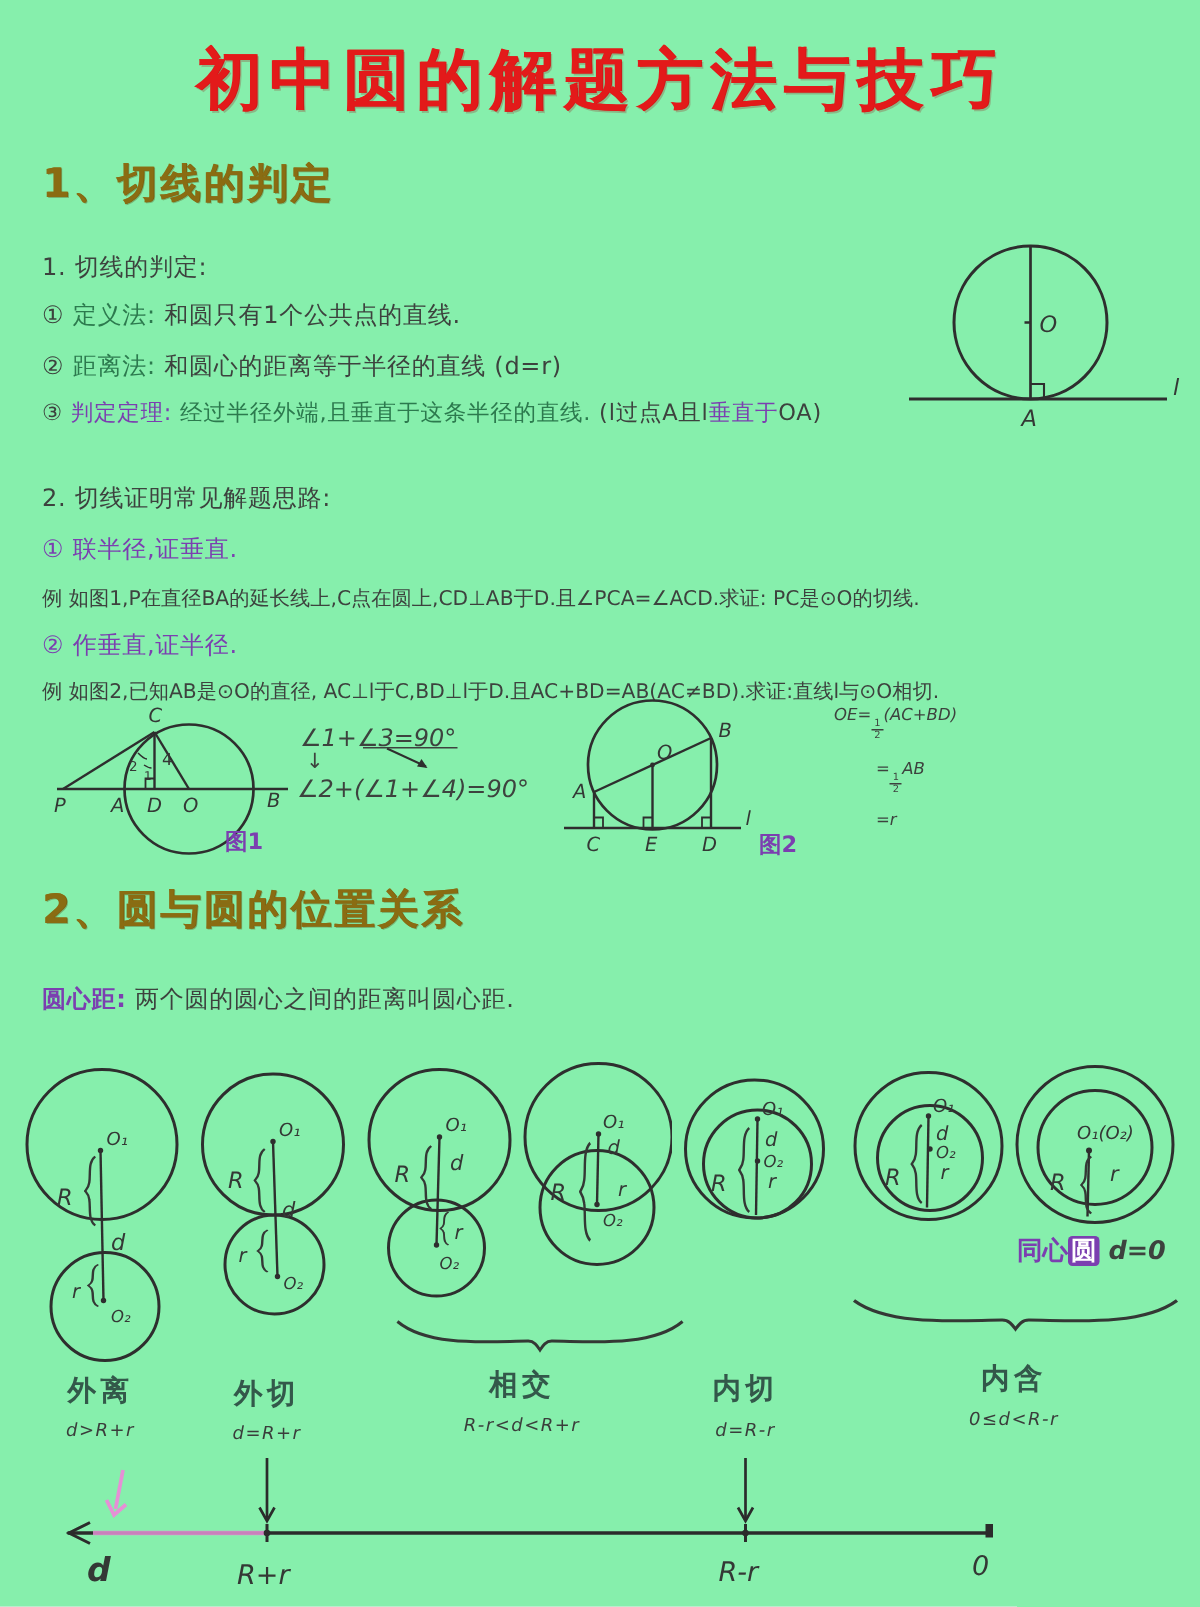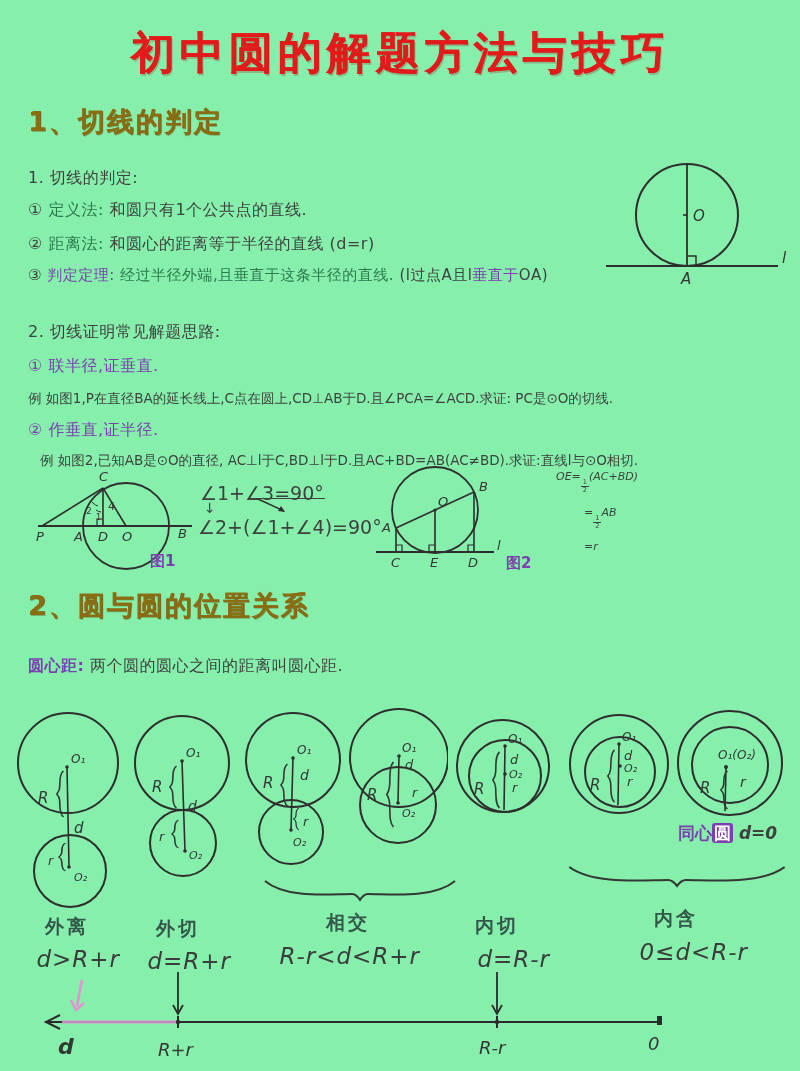--- a/index.html
+++ b/index.html
@@ -10,26 +10,26 @@
          letter-spacing:5px;text-shadow:1.5px 1.5px 0 rgba(150,20,20,.25), .6px 0 0 #e31a1a;}
   .h2{font-size:27px;font-weight:bold;color:#8a6c12;letter-spacing:2px;
       text-shadow:1px 1px 0 rgba(90,70,10,.35), .5px 0 0 #8a6c12;}
   .hand{font-size:16px;letter-spacing:.5px;white-space:nowrap;}
   .small{font-size:13.5px;letter-spacing:0;}
   .green{color:#2c7a4e;}
   .purple{color:#7b3fb0;}
   .ink{color:#3d423e;}
   .math{font-style:italic;}
   .caseName{font-size:19px;letter-spacing:3px;color:#33584a;text-align:center;font-weight:bold;}
-  .caseFormula{font-size:23px;font-style:italic;color:#3a3d3b;text-align:right;letter-spacing:1px;}
+  .caseFormula{font-size:12px;font-style:italic;color:#3a3d3b;text-align:center;letter-spacing:1px;}
   .frac{display:inline-flex;flex-direction:column;align-items:center;vertical-align:-0.55em;
         line-height:1.05;font-size:0.6em;font-style:normal;}
   .frac .num{border-bottom:1.6px solid currentColor;padding:0 2px;}
   .ov{border-top:1.6px solid currentColor;padding-top:17px;}
-  .eqline{font-size:19px;white-space:nowrap;}
+  .eqline{font-size:16px;font-style:italic;white-space:nowrap;}
   .oeline{font-size:11px;font-style:italic;white-space:nowrap;text-align:right;}
   .concYuan{background:#7b3fb0;color:#fff;border-radius:3px;padding:0 2px;}
   svg text{font-family:"DejaVu Sans",sans-serif;fill:#343835;}
   svg .it{font-style:italic;}
   svg .pl{fill:#7b3fb0;font-weight:bold;}
 </style>
 </head>
 <body>
 
 <svg width="0" height="0" style="position:absolute">
@@ -74,21 +74,21 @@
     <line x1="91" y1="55" x2="95" y2="55" stroke="#2e2e2e" stroke-width="1.6"></line>
     <text x="101" y="61" font-size="15" class="it">O</text>
     <text x="89" y="124" font-size="15" class="it">A</text>
     <text x="190" y="103" font-size="15" class="it">l</text>
   </svg>
 
   <div class="abs hand" style="top:322px;left:28px;">2. 切线证明常见解题思路:</div>
   <div class="abs hand purple" style="top:356px;left:28px;">① 联半径,证垂直.</div>
   <div class="abs hand small" style="top:390px;left:28px;">例 如图1,P在直径BA的延长线上,C点在圆上,CD⊥AB于D.且∠PCA=∠ACD.求证: PC是⊙O的切线.</div>
   <div class="abs hand purple" style="top:420px;left:28px;">② 作垂直,证半径.</div>
-  <div class="abs hand small" style="top:452px;left:40px;">例 如图2,已知AB是⊙O的直径, AC⊥l于C,BD⊥l于D.且AC+BD=AB(AC≠BD).求证:直线l与⊙O相切.</div>
+  <div class="abs hand small" style="top:452px;left:28px;">例 如图2,已知AB是⊙O的直径, AC⊥l于C,BD⊥l于D.且AC+BD=AB(AC≠BD).求证:直线l与⊙O相切.</div>
 
   <svg class="abs" style="top:468px;left:30px;" width="172" height="118" viewBox="0 0 172 118">
     <circle cx="96" cy="58" r="43" fill="none" stroke="#2e2e2e" stroke-width="1.8"></circle>
     <line x1="8" y1="58" x2="162" y2="58" stroke="#2e2e2e" stroke-width="1.8"></line>
     <line x1="12" y1="58" x2="73" y2="20" stroke="#2e2e2e" stroke-width="1.6"></line>
     <line x1="73" y1="20" x2="73" y2="58" stroke="#2e2e2e" stroke-width="1.6"></line>
     <line x1="73" y1="20" x2="96" y2="58" stroke="#2e2e2e" stroke-width="1.6"></line>
     <path d="M67,58 V51 H73" fill="none" stroke="#2e2e2e" stroke-width="1.2"></path>
     <path d="M62,34 q4,4 6,4 M66,42 q3,2 5,2" fill="none" stroke="#2e2e2e" stroke-width="1"></path>
     <text x="69" y="13" font-size="13" class="it">C</text>

